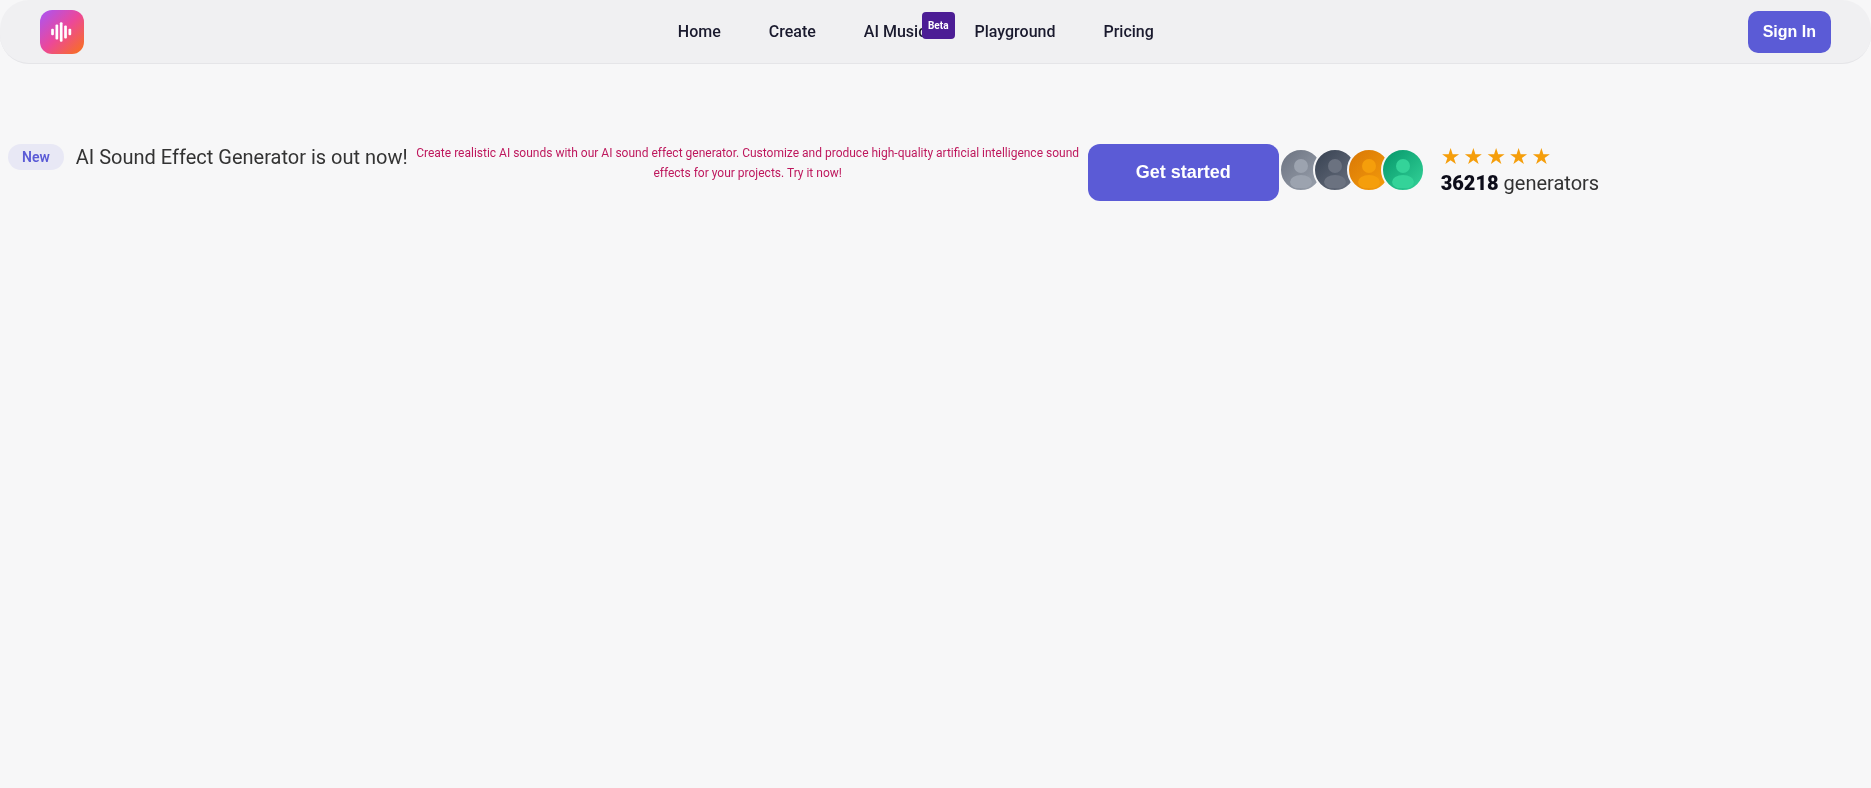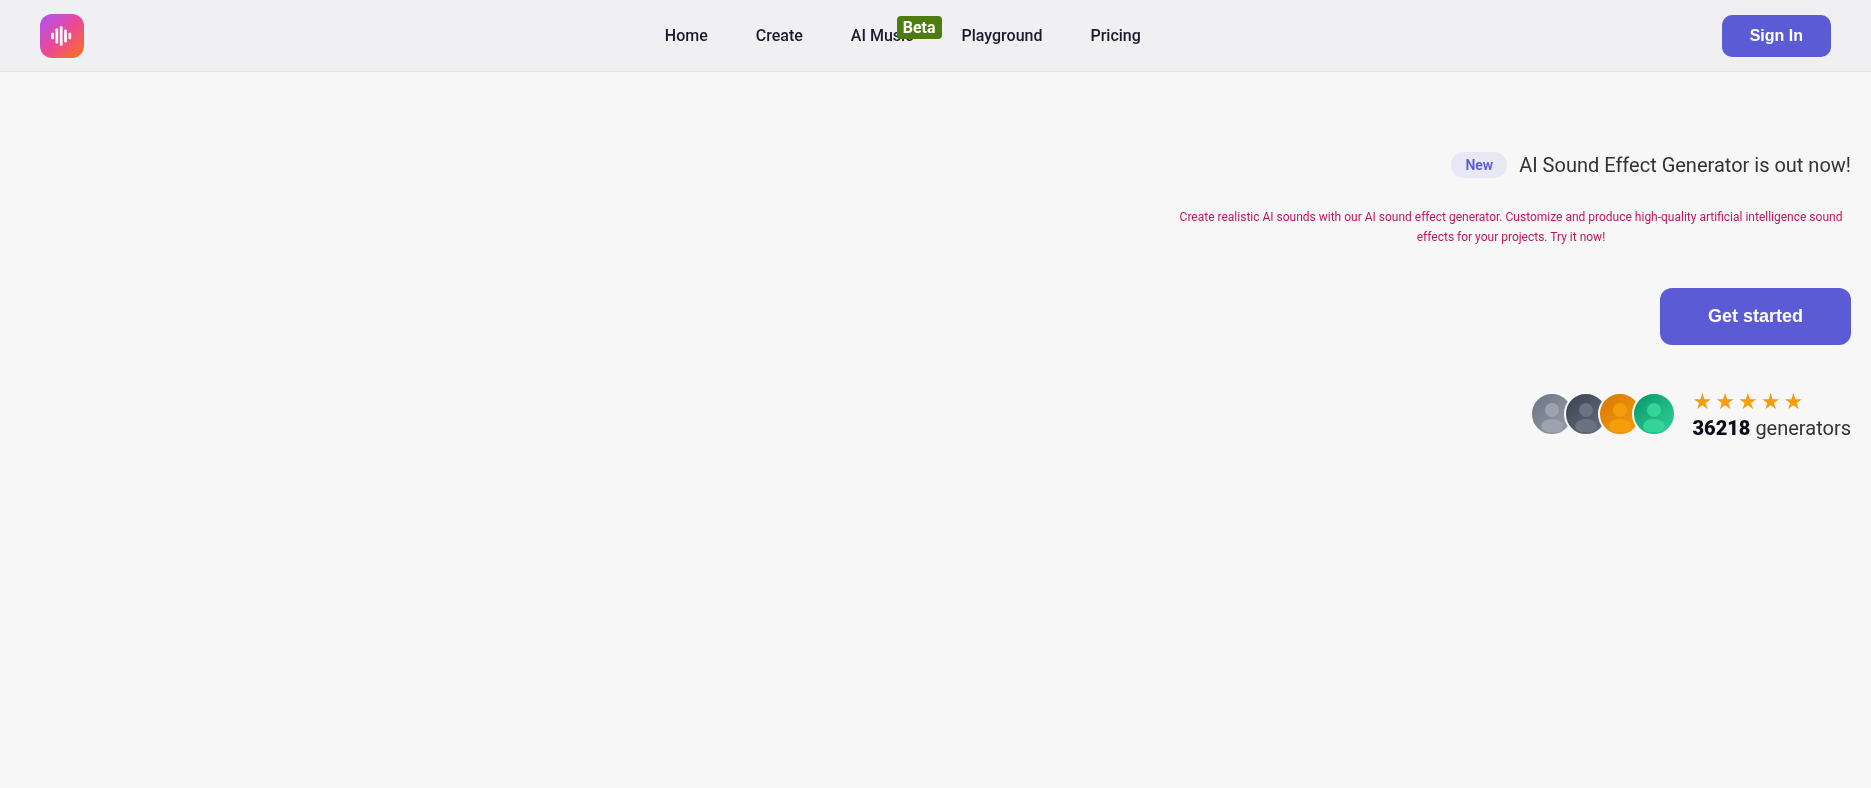--- a/index.html
+++ b/index.html
@@ -10,22 +10,23 @@
       width: 1871px;
     }
 
     
     .navbar {
       display: flex;
       align-items: center;
       justify-content: space-between;
       background: #f0f0f2;
       padding: 0 40px;
-      height: 72px;
+      height: 64px;
       border-bottom: 1px solid #e5e5e8;
+      border-radius: 29px;
     }
     .nav-logo {
       display: flex;
       align-items: center;
       gap: 10px;
     }
     .logo-icon {
       width: 44px;
       height: 44px;
       background: linear-gradient(135deg, #a855f7, #ec4899, #f97316);
@@ -51,45 +52,45 @@
       font-size: 16px;
       font-weight: 500;
     }
     .nav-item-ai-music {
       position: relative;
     }
     .beta-badge {
       position: absolute;
       top: -10px;
       right: -28px;
-      background: #4d7c0f;
+      background: #4c1d95;
       color: white;
-      font-size: 16px;
+      font-size: 10px;
       font-weight: 700;
-      padding: 2px 6px;
+      padding: 8px 6px;
       border-radius: 4px;
     }
     .sign-in-btn {
       background: #5b5bd6;
       color: white;
       border: none;
       border-radius: 10px;
-      padding: 12px 28px;
+      padding: 12px 15px;
       font-size: 16px;
       font-weight: 700;
       cursor: pointer;
     }
 
     
     .hero {
       display: flex;
-      flex-direction: column;
-      align-items: flex-end;
+      flex-direction: row;
+      align-items: flex-start;
       text-align: center;
-      padding: 80px 20px 60px;
+      padding: 80px 8px 60px;
       background: #f7f7f8;
     }
     .new-badge-row {
       display: flex;
       align-items: center;
       gap: 12px;
       margin-bottom: 30px;
     }
     .new-badge {
       background: #e8e8f5;

